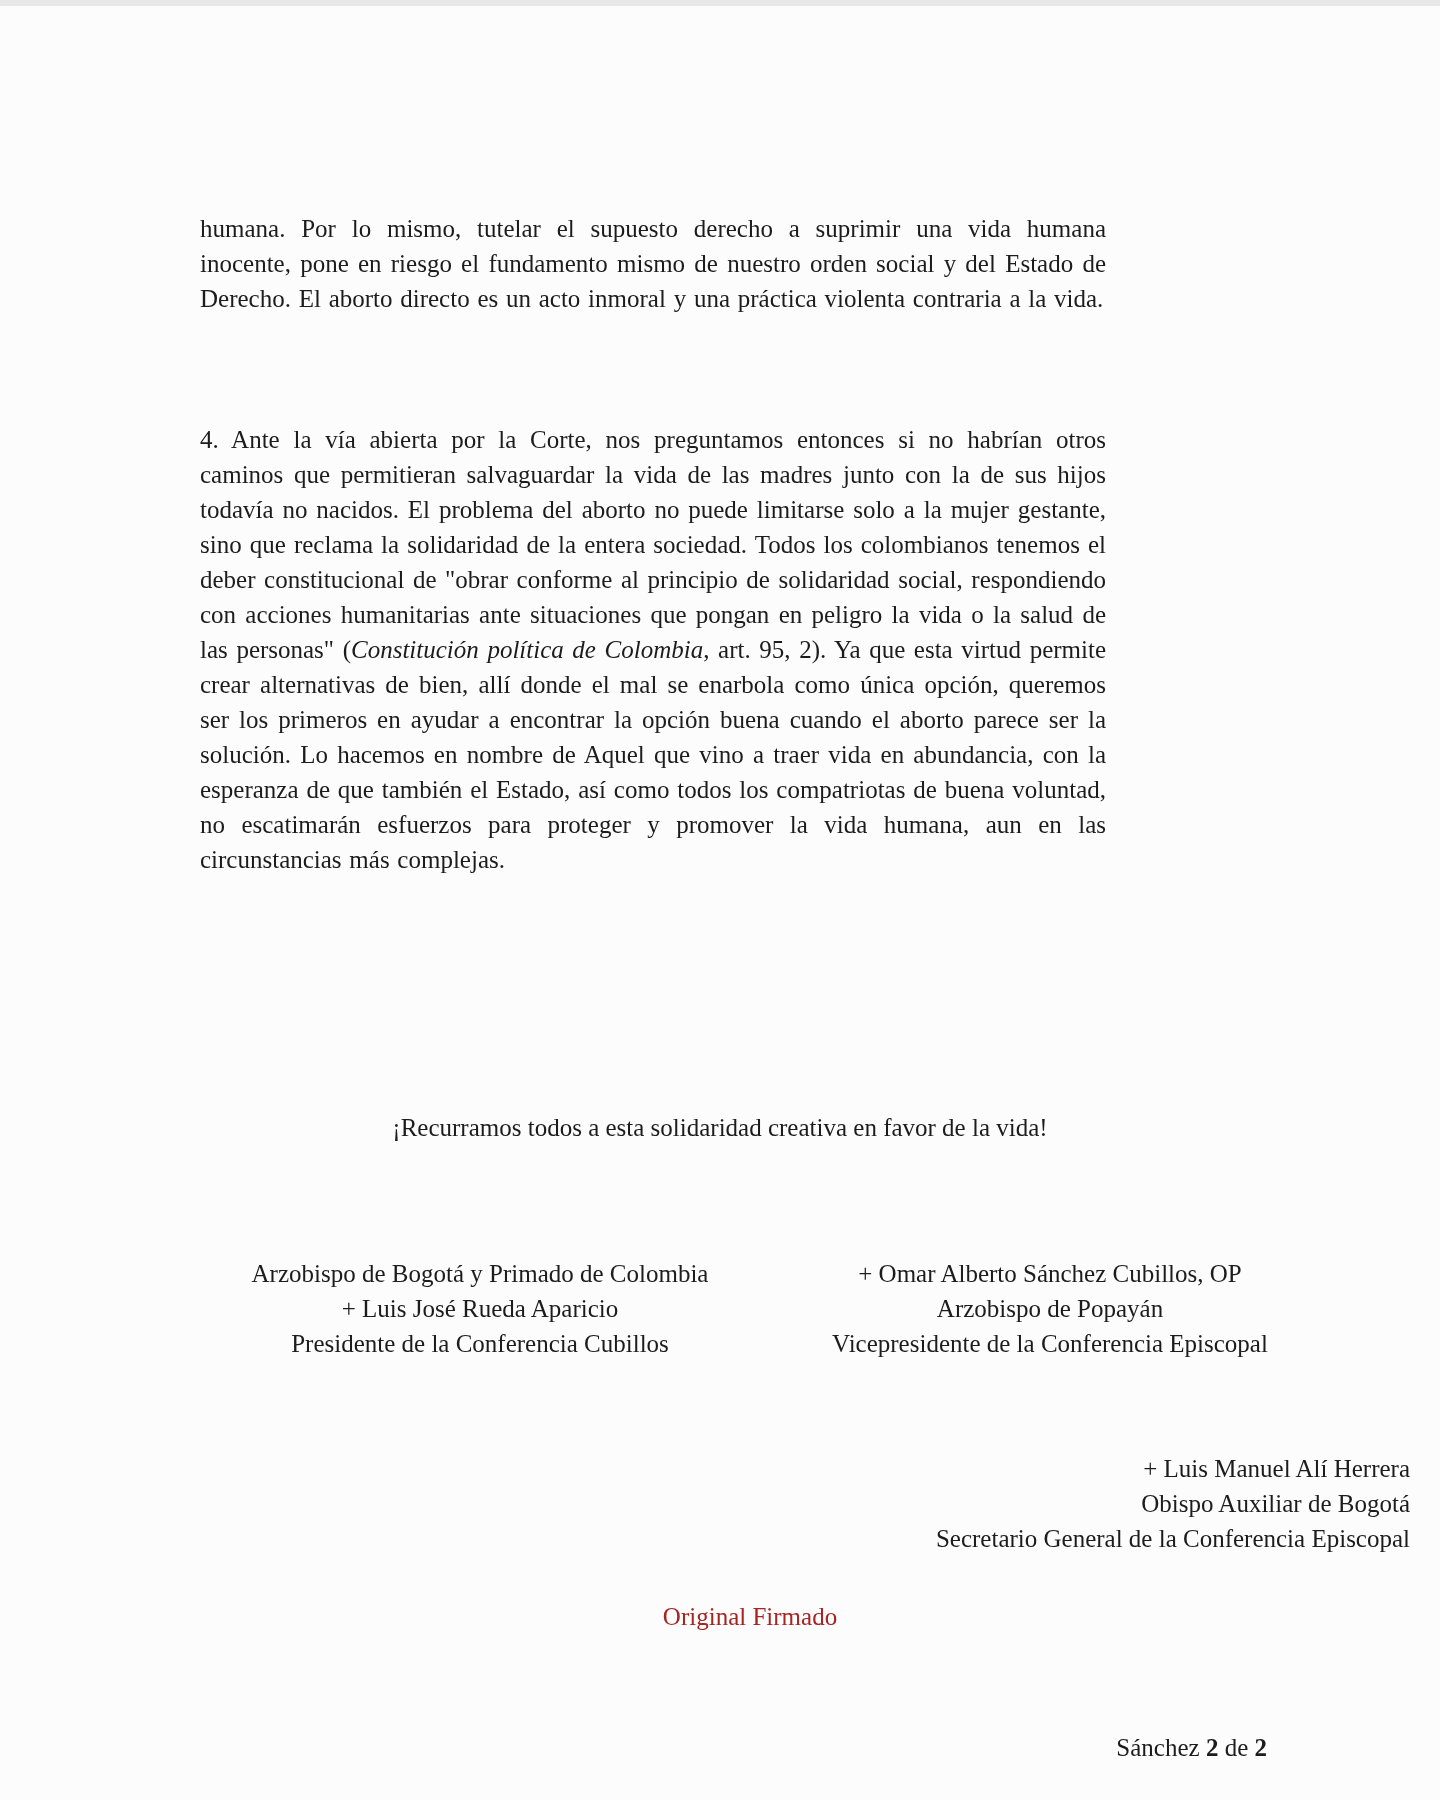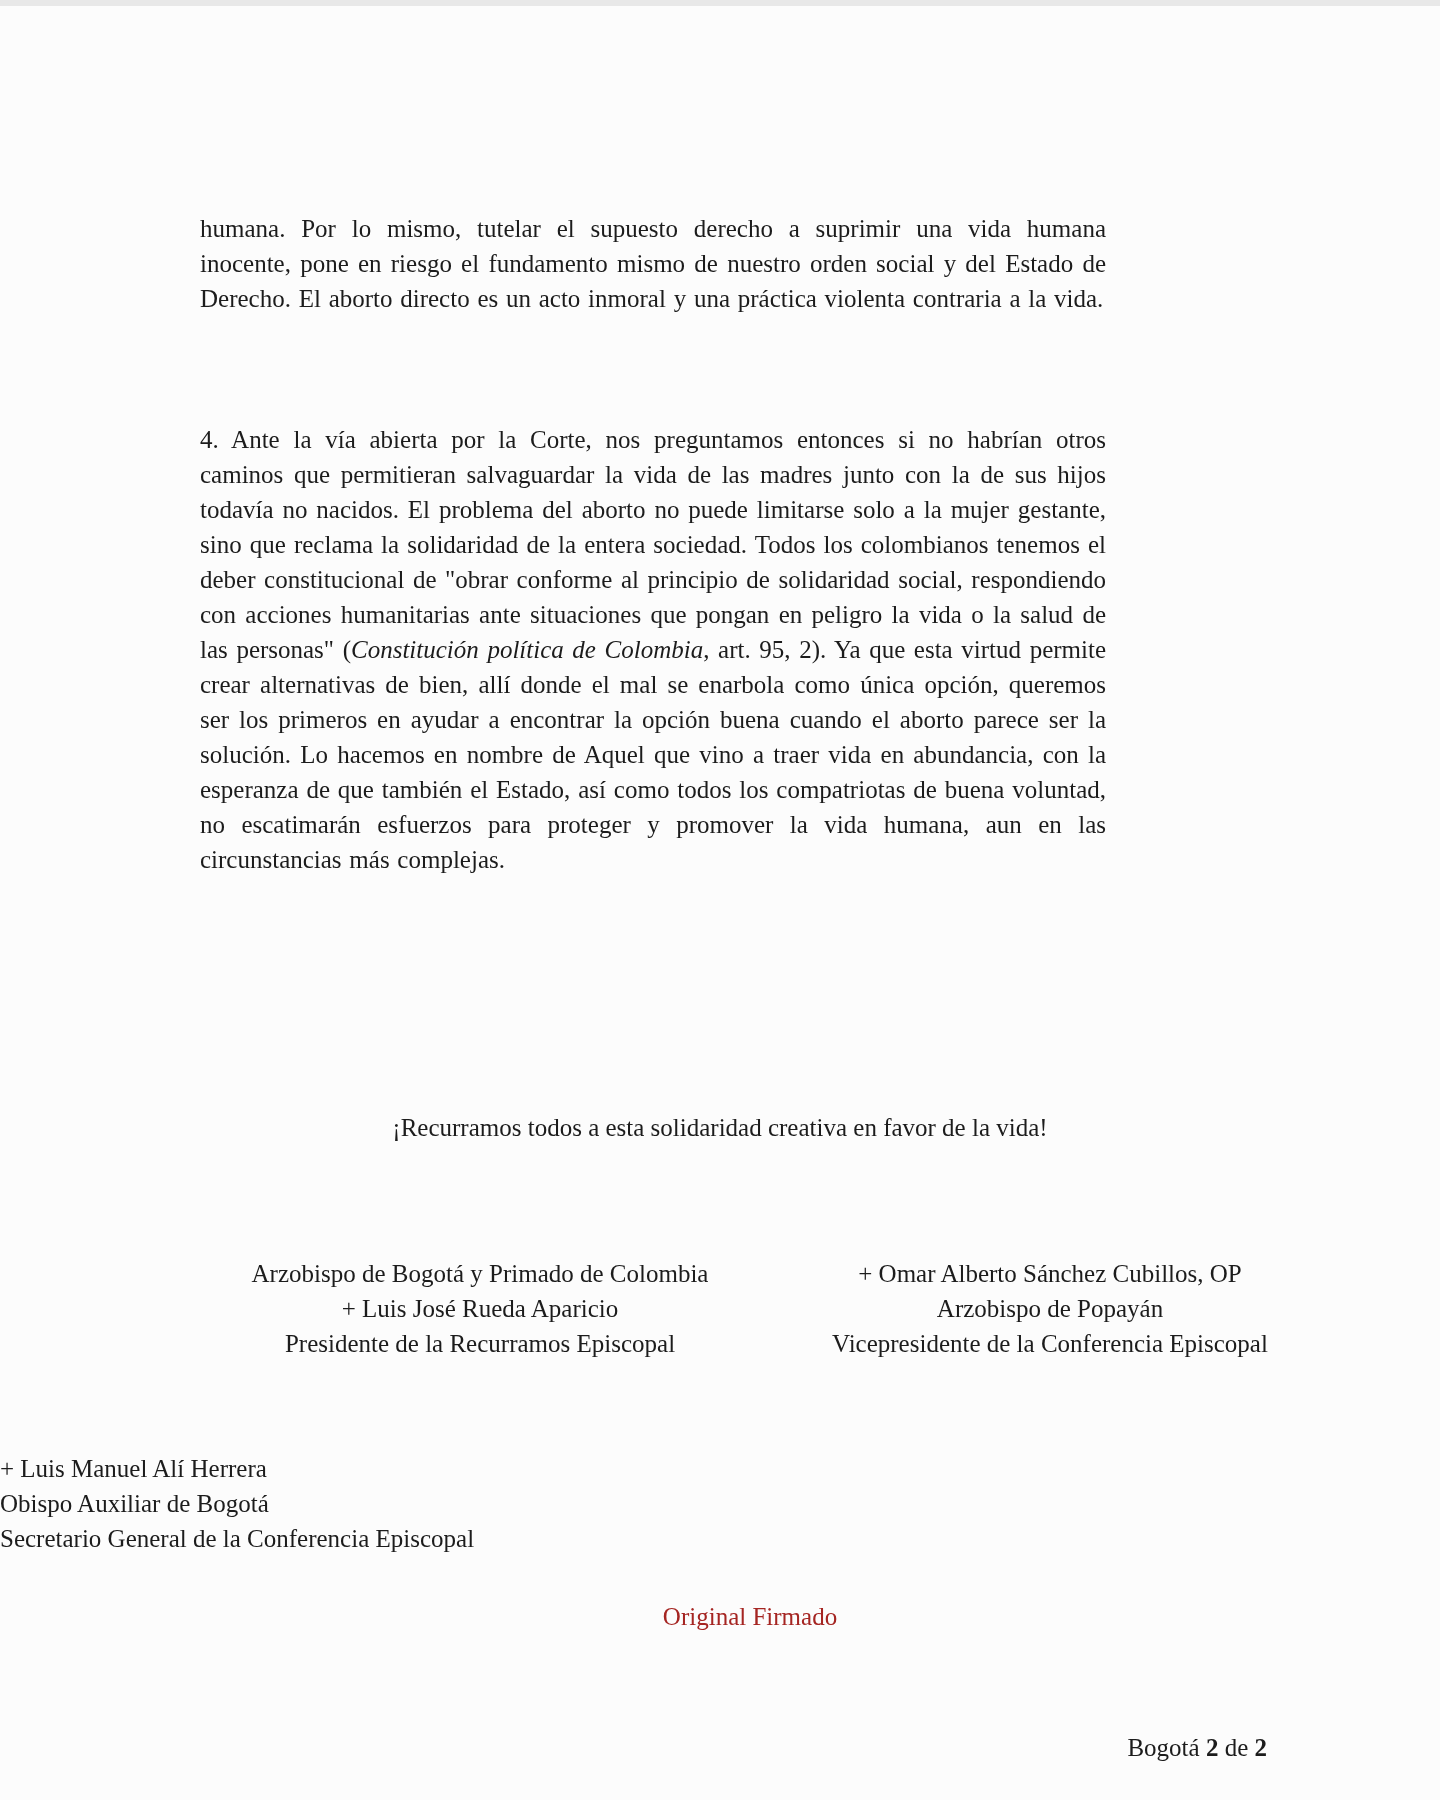--- a/index.html
+++ b/index.html
@@ -43,21 +43,21 @@
     text-align: center;
     line-height: 35px;
   }
   .sig-col-left  { left: 170px; width: 620px; }
   .sig-col-right { left: 730px; width: 640px; }
   .sig-center {
     position: absolute;
     top: 1445px;
     left: 0;
     width: 1410px;
-    text-align: left;
+    text-align: right;
     line-height: 35px;
   }
   .signature-note {
     position: absolute;
     top: 1568px;
     left: 0;
     width: 1500px;
     text-align: center;
     line-height: 35px;
     color: #a52522;
@@ -79,32 +79,32 @@
 
   <p class="body-paragraph para-1">humana. Por lo mismo, tutelar el supuesto derecho a suprimir una vida humana inocente, pone en riesgo el fundamento mismo de nuestro orden social y del Estado de Derecho. El aborto directo es un acto inmoral y una práctica violenta contraria a la vida.</p>
 
   <p class="body-paragraph para-4"><span>4. Ante la vía abierta por la Corte, nos preguntamos entonces si no habrían otros caminos que permitieran salvaguardar la vida de las madres junto con la de sus hijos todavía no nacidos. El problema del aborto no puede limitarse solo a la mujer gestante, sino que reclama la solidaridad de la entera sociedad. Todos los colombianos tenemos el deber constitucional de "obrar conforme al principio de solidaridad social, respondiendo con acciones humanitarias ante situaciones que pongan en peligro la vida o la salud de las personas" (</span><em>Constitución política de Colombia</em><span>, art. 95, 2). Ya que esta virtud permite crear alternativas de bien, allí donde el mal se enarbola como única opción, queremos ser los primeros en ayudar a encontrar la opción buena cuando el aborto parece ser la solución. Lo hacemos en nombre de Aquel que vino a traer vida en abundancia, con la esperanza de que también el Estado, así como todos los compatriotas de buena voluntad, no escatimarán esfuerzos para proteger y promover la vida humana, aun en las circunstancias más complejas.</span></p>
 
   <p class="slogan">¡Recurramos todos a esta solidaridad creativa en favor de la vida!</p>
 
   <div class="sig-col sig-col-left">
     <span class="sig-line">Arzobispo de Bogotá y Primado de Colombia</span>
     <span class="sig-line">+ Luis José Rueda Aparicio</span>
-    <span class="sig-line">Presidente de la Recurramos Episcopal</span>
+    <span class="sig-line">Presidente de la Conferencia Cubillos</span>
   </div>
 
   <div class="sig-col sig-col-right">
     <span class="sig-line">+ Omar Alberto Sánchez Cubillos, OP</span>
     <span class="sig-line">Arzobispo de Popayán</span>
     <span class="sig-line">Vicepresidente de la Conferencia Episcopal</span>
   </div>
 
   <div class="sig-center">
     <span class="sig-line">+ Luis Manuel Alí Herrera</span>
     <span class="sig-line">Obispo Auxiliar de Bogotá</span>
     <span class="sig-line">Secretario General de la Conferencia Episcopal</span>
   </div>
 
   <p class="signature-note">Original Firmado</p>
 
-  <p class="footer"><span>Bogotá </span><b>2</b><span> de </span><b>2</b></p>
+  <p class="footer"><span>Sánchez </span><b>2</b><span> de </span><b>2</b></p>
 
 </div>
 
 </body></html>

